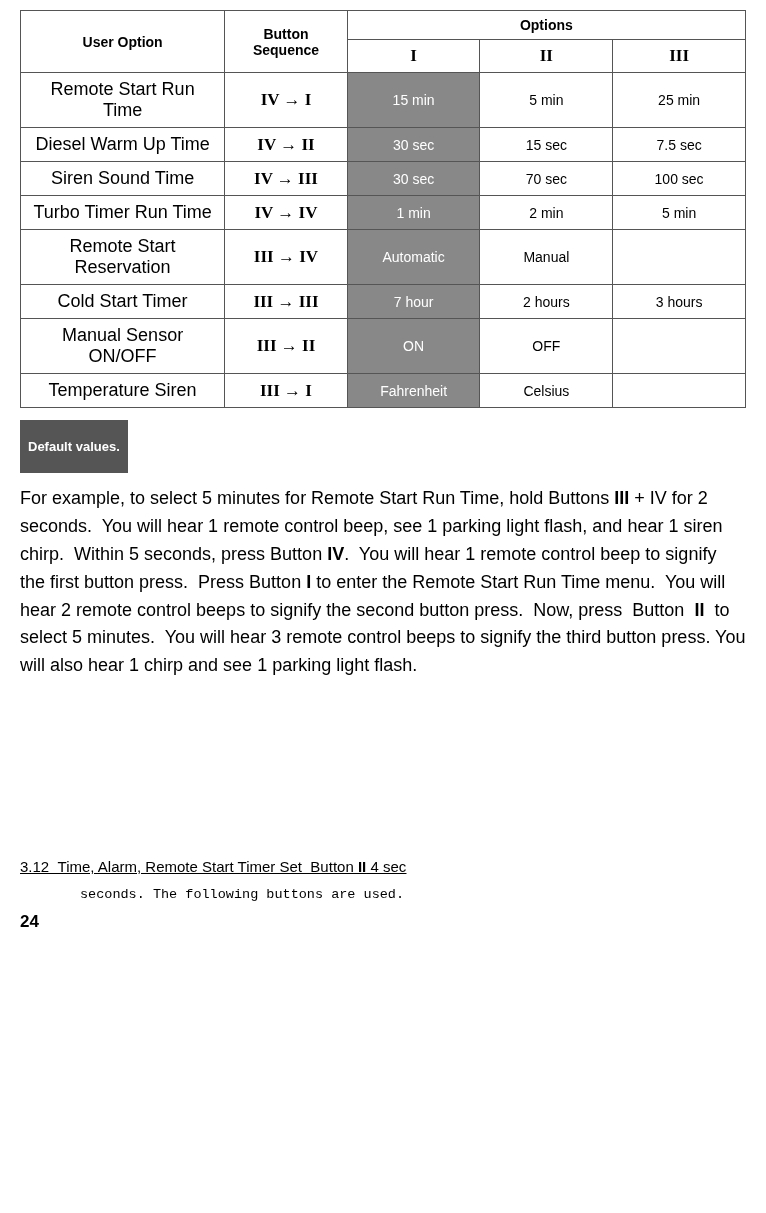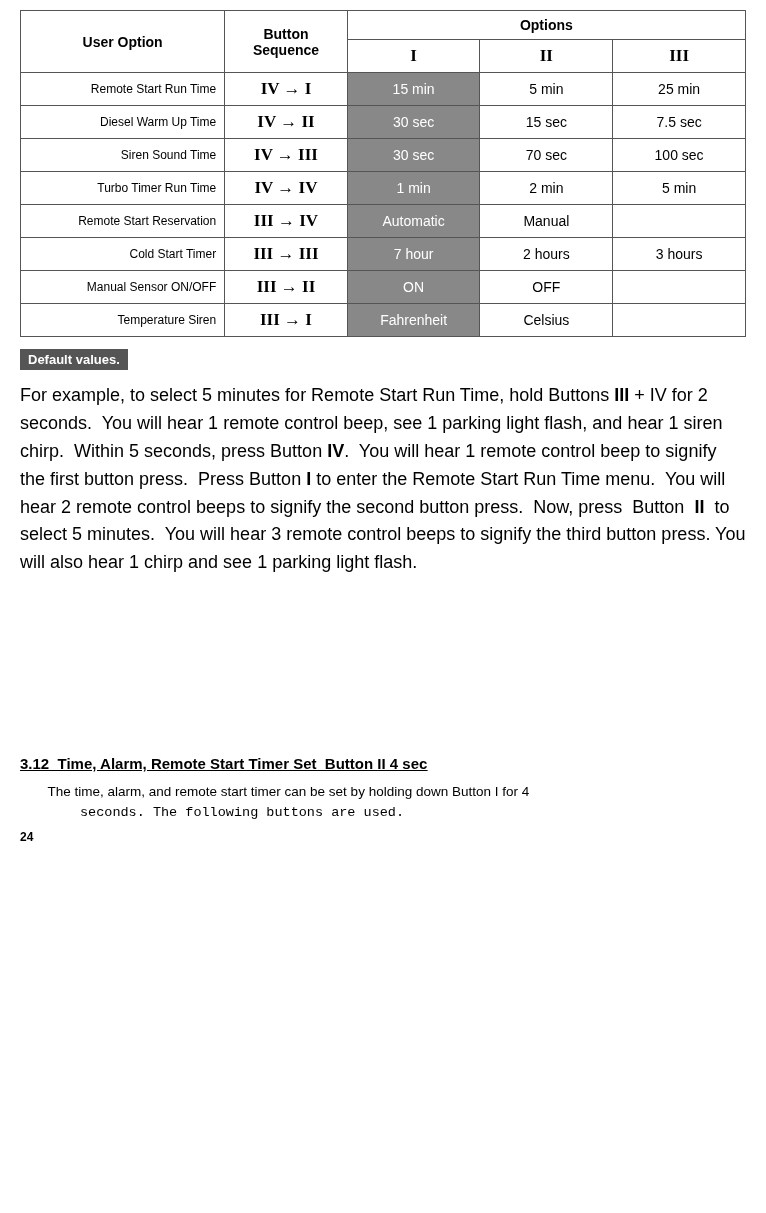--- a/index.html
+++ b/index.html
@@ -22,73 +22,73 @@
       border: 1px solid #555;
       padding: 6px 8px;
       text-align: center;
       vertical-align: middle;
     }
     .options-table th {
       background: #fff;
       font-weight: bold;
     }
     .options-table td.user-option {
-      text-align: right;
-      font-size: 12px;
+      text-align: center;
+      font-size: 18px;
       width: 200px;
     }
     .options-table td.btn-seq {
       font-size: 15px;
       width: 120px;
       font-style: normal;
       text-align: center;
     }
     .options-table td.opt-col {
       width: 130px;
     }
     .highlighted {
       background-color: #888;
       color: #ffffff;
     }
     .default-values-badge {
       display: inline-block;
       background-color: #555;
       color: #fff;
-      padding: 3px 8px;
+      padding: 19px 8px;
       font-size: 13px;
       margin-bottom: 12px;
       font-weight: bold;
     }
     .description-text {
       font-size: 18px;
       line-height: 1.55;
       margin-bottom: 18px;
     }
 
     
     .section-heading {
       font-size: 15px;
-      font-weight: bold;
+      font-weight: normal;
       text-decoration: underline;
       margin-top: 40px;
       margin-bottom: 10px;
     }
 
     .section-body {
       font-size: 13.5px;
       line-height: 1.55;
       margin-left: 20px;
     }
     .section-body .indent {
       margin-left: 40px;
       font-family: Liberation Mono, monospace;
     }
 
     .page-number {
-      font-size: 12px;
+      font-size: 17px;
       font-weight: bold;
       margin-top: 6px;
     }
 
     
     .roman {
       font-family: 'Times New Roman', serif;
       font-size: 17px;
       font-weight: bold;
     }
@@ -177,20 +177,19 @@
 
 <div class="default-values-badge">Default values.</div>
 
 <p class="description-text" id="desc-paragraph">For example, to select 5 minutes for Remote Start Run Time, hold Buttons <b>III</b> + IV for 2 seconds.&nbsp; You will hear 1 remote control beep, see 1 parking light flash, and hear 1 siren chirp.&nbsp; Within 5 seconds, press Button <b>IV</b>.&nbsp; You will hear 1 remote control beep to signify the first button press.&nbsp; Press Button <b>I</b> to enter the Remote Start Run Time menu.&nbsp; You will hear 2 remote control beeps to signify the second button press.&nbsp; Now, press&nbsp; Button&nbsp; <b>II</b>&nbsp; to select 5 minutes.&nbsp; You will hear 3 remote control beeps to signify the third button press. You will also hear 1 chirp and see 1 parking light flash.</p>
 
 <div class="spacer"></div>
 
 <p class="section-heading" id="section-heading-el"><u>3.12&nbsp;&nbsp;Time, Alarm, Remote Start Timer Set&nbsp;&nbsp;Button <b>II</b> 4 sec</u></p>
 
 <div class="section-body">
-  <p id="section-body-intro">&nbsp;&nbsp;The time, alarm, and remote start timer can be set by holding down Button I for 4</p>
   <p class="indent" id="section-body-cont">seconds.  The following buttons are used.</p>
 </div>
 
 <p class="page-number">24</p>
 
 
 
 
 </body></html>

